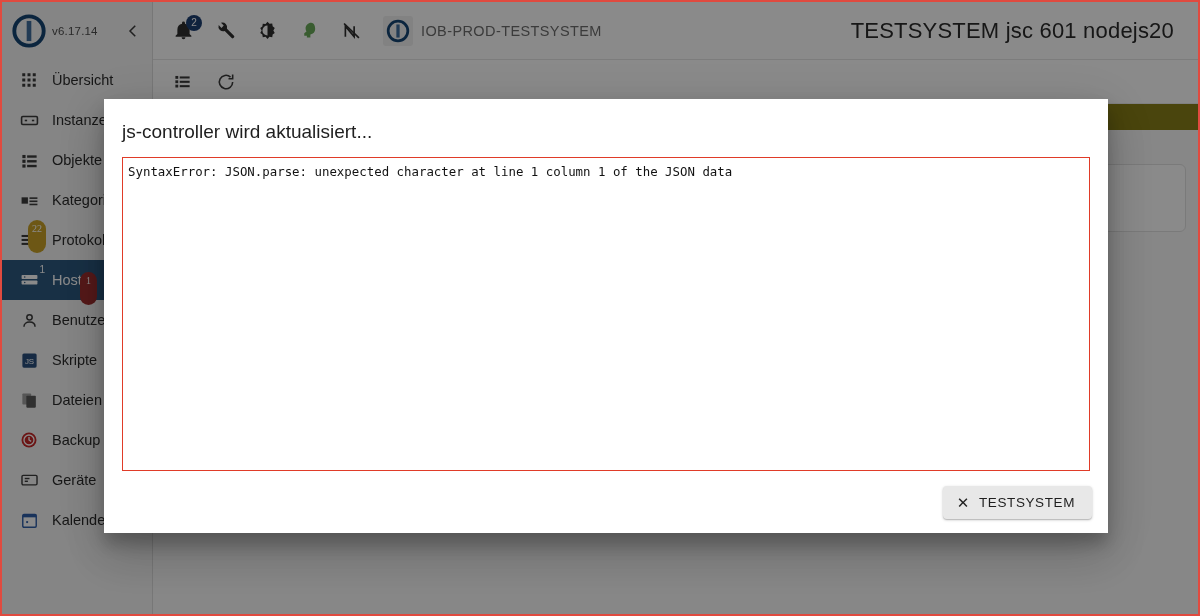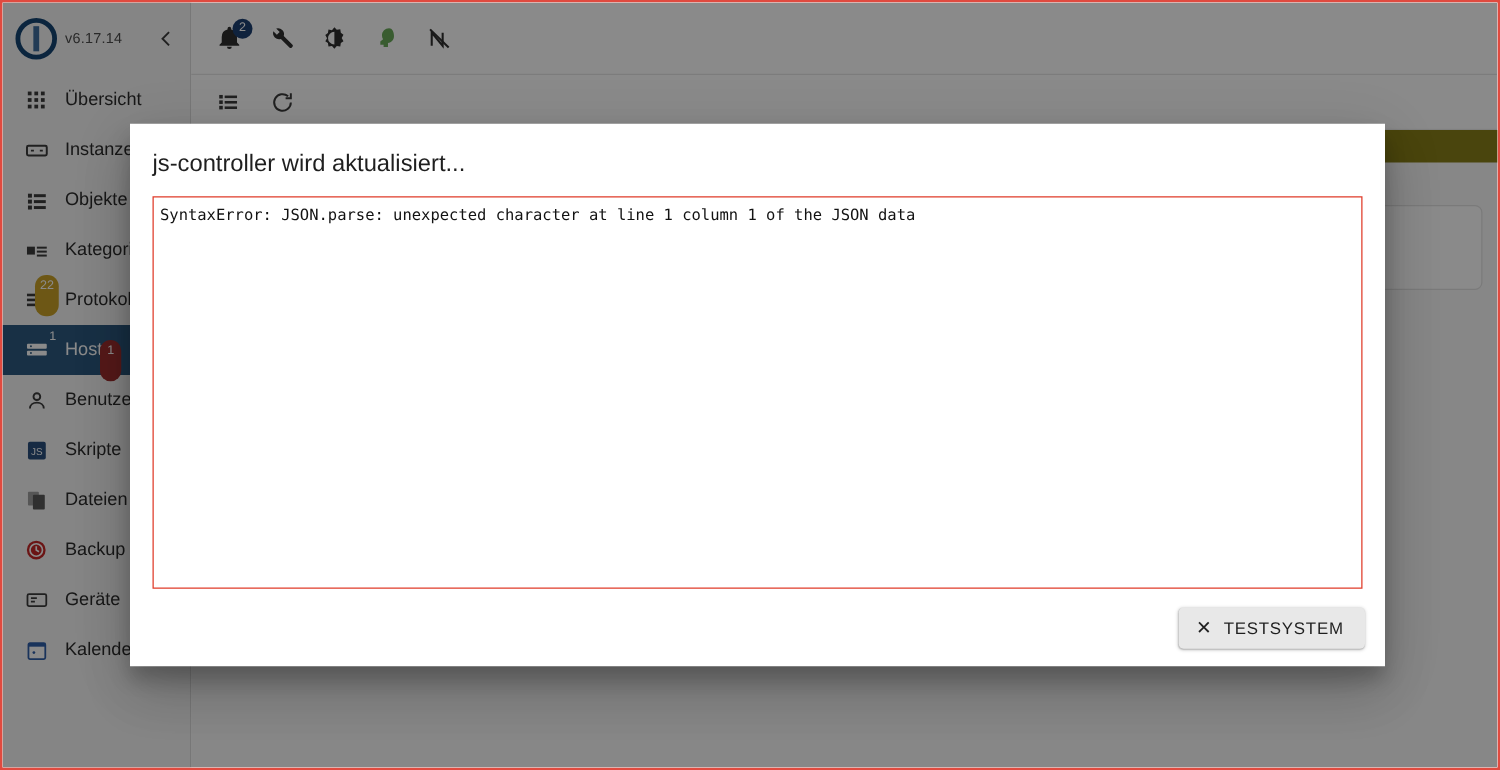--- a/index.html
+++ b/index.html
@@ -52,21 +52,21 @@
   .side-item.selected { background: #2e5a80; color: #ffffff; }
   .side-ico {
     width: 22px; height: 22px; flex: 0 0 22px;
     display: flex; align-items: center; justify-content: center;
     position: relative;
   }
   .badge {
     position: absolute;
     min-width: 17px; height: 33px; border-radius: 9px;
     font-size: 10px; line-height: 17px; text-align: center;
-    color: #fff; padding: 0 4px; font-family: Liberation Sans, sans-serif;
+    color: #fff; padding: 0 4px; font-family: Liberation Serif, serif;
   }
   .badge.yellow { background: #c9a227; left: 10px; top: -9px; }
   .badge.red    { background: #9e2f2f; left: 62px; top: 3px; }
   .sup {
     position: absolute; top: -5px; right: -5px;
     font-size: 10px; color: #2e2e2e;
   }
   .side-item.selected .sup { color: #ffffff; }
 
   
@@ -358,21 +358,31 @@
           </svg>
         </span>
 
         <span class="tb-ico">
           <svg viewBox="0 0 24 24" width="21" height="21" fill="none" stroke="#2f2f2f" stroke-width="1.9">
             <path d="M5 19V7l10 12V7"></path>
             <line x1="3.5" y1="4" x2="20.5" y2="20.5"></line>
           </svg>
         </span>
 
-
+        <span class="host-chip">
+          <span class="box">
+            <svg viewBox="0 0 44 44" width="24" height="24">
+              <circle cx="22" cy="22" r="18" fill="none" stroke="#164573" stroke-width="5"></circle>
+              <rect x="19" y="10" width="6" height="24" fill="#3f6e9e"></rect>
+            </svg>
+          </span>
+          <span class="host-name">IOB-PROD-TESTSYSTEM</span>
+        </span>
+
+        <span class="page-title">TESTSYSTEM jsc 601 nodejs20</span>
       </div>
 
       <div class="subbar">
         <span class="sb-ico">
           <svg viewBox="0 0 24 24" width="19" height="19" fill="#3c3c3c">
             <rect x="3" y="5" width="3.6" height="3.6"></rect>
               <rect x="8.5" y="5.6" width="12.5" height="2.6"></rect>
             <rect x="3" y="10.5" width="3.6" height="3.6"></rect>
               <rect x="8.5" y="11.1" width="12.5" height="2.6"></rect>
             <rect x="3" y="16" width="3.6" height="3.6"></rect>

